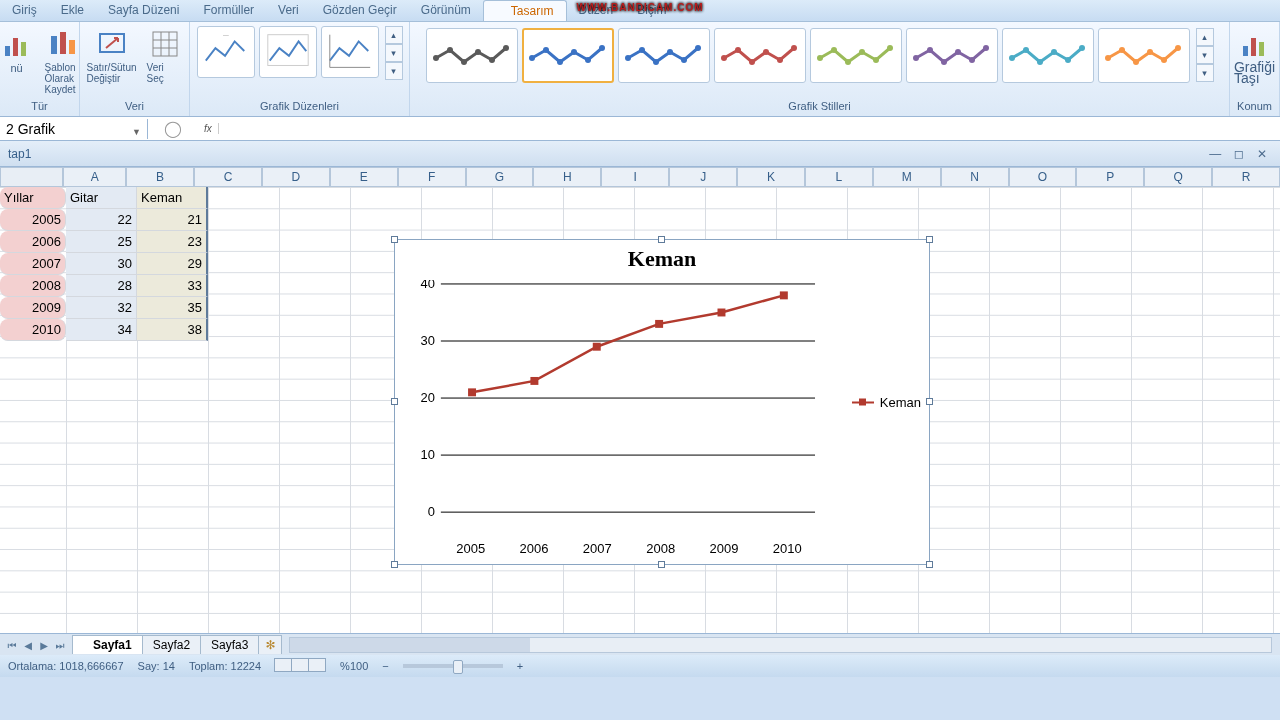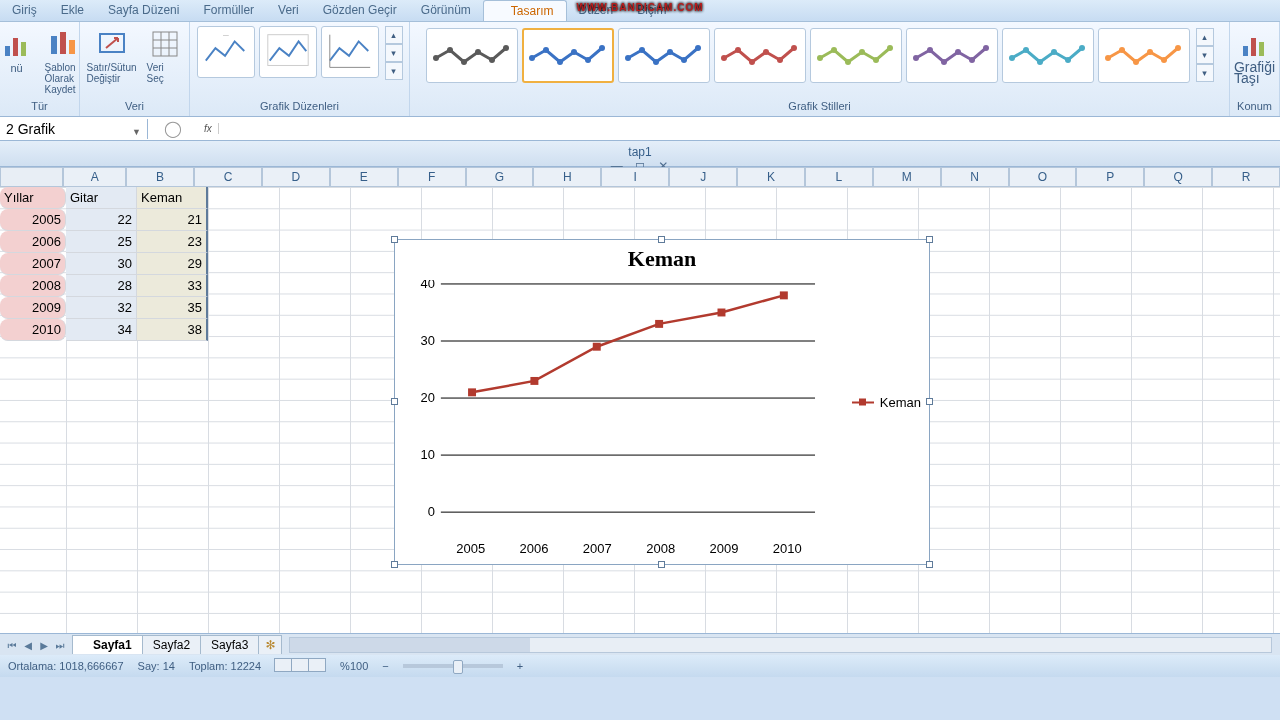--- a/index.html
+++ b/index.html
@@ -24,21 +24,21 @@
 .style-thumb.active { border:2px solid #f0b040; }
 .style-scroll { width:18px; display:flex; flex-direction:column; margin-left:2px; }
 .style-scroll div { height:18px; border:1px solid #b5c9de; background:#f4f8fd; font-size:9px; display:flex;align-items:center;justify-content:center;}
 
 
 .formula-bar { height:24px; background:#fff; border-bottom:1px solid #9bb7d6; display:flex; align-items:center; }
 .name-box { width:148px; border-right:1px solid #9bb7d6; padding:2px 6px; font-size:14px; display:flex; align-items:flex-end; justify-content:space-between;}
 .fx { padding:0 6px; font-style:italic; font-size:10px; color:#555; border-right:1px solid #ccc; }
 
 
-.wb-title { height:26px; background:linear-gradient(#e4eef9,#cfdff0); border-bottom:1px solid #9bb7d6; padding:4px 8px; font-size:12px; color:#365f8a; display:flex; align-items:center; justify-content:space-between;flex-direction:column;}
+.wb-title { height:26px; background:linear-gradient(#e4eef9,#cfdff0); border-bottom:1px solid #9bb7d6; padding:4px 8px; font-size:12px; color:#365f8a; display:flex; align-items:center; justify-content:space-between;}
 .win-controls span{ display:inline-block; width:20px; text-align:center; color:#4d6c8e; }
 
 
 .grid-area { position:relative; background:#fff; height:466px; overflow:hidden; }
 .col-headers { display:flex; height:20px; position:sticky; top:0; }
 .corner { width:66px; background:#e8eef5; border:1px solid #b4c6da; }
 .col-h { width:71px; background:#eaf0f7; border:1px solid #b4c6da; font-size:12px; text-align:center; line-height:18px; color:#365f8a;}
 .cell { width:71px; border-right:1px solid #d4d8de; border-bottom:1px solid #d4d8de; font-size:13px; padding:1px 4px; text-align:right; line-height:19px; }
 .cell.hd { text-align:left; }
 .col-a .cell { background:#f3d0d0; }

